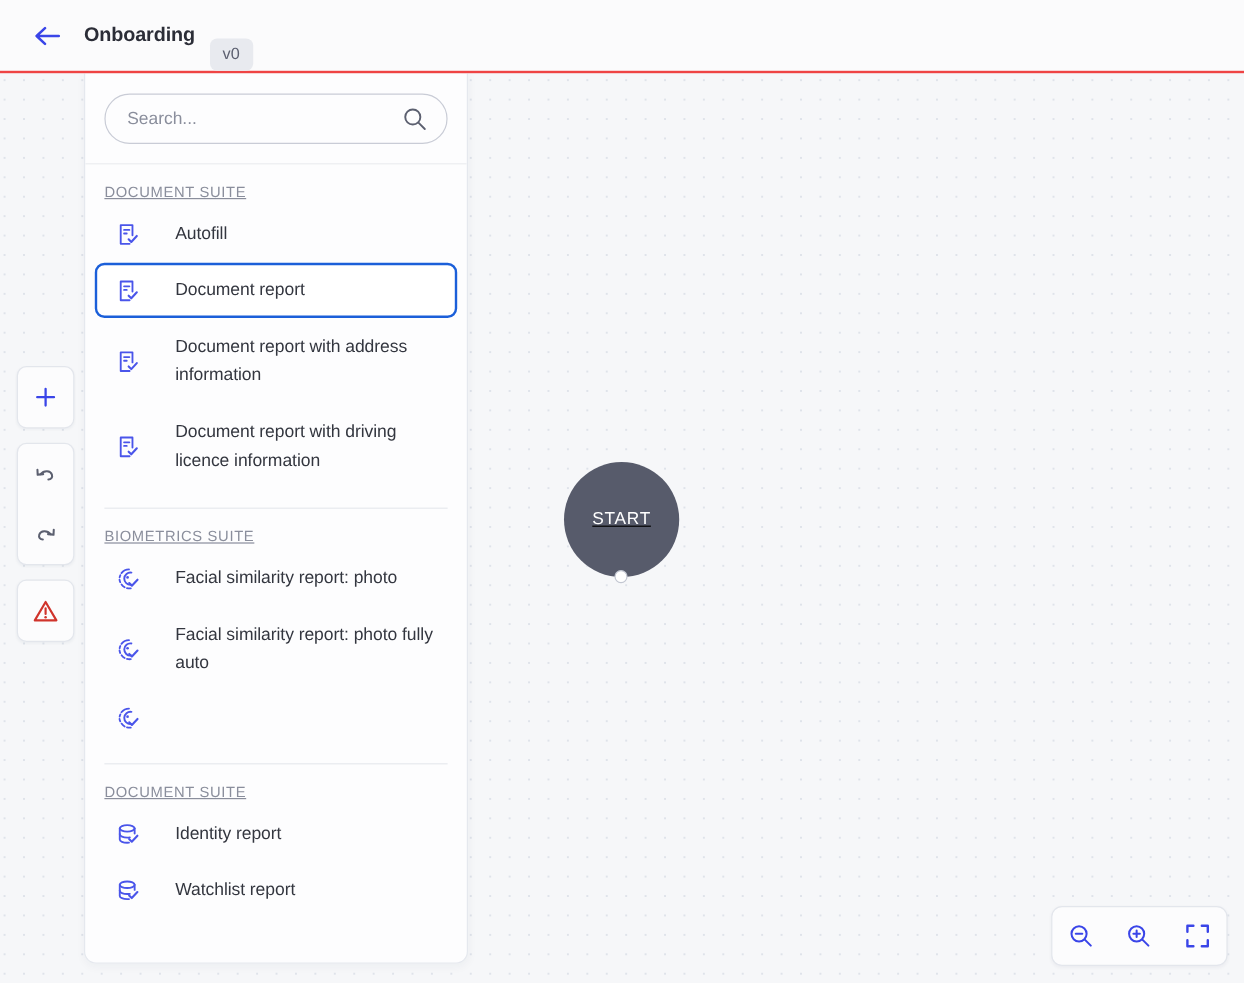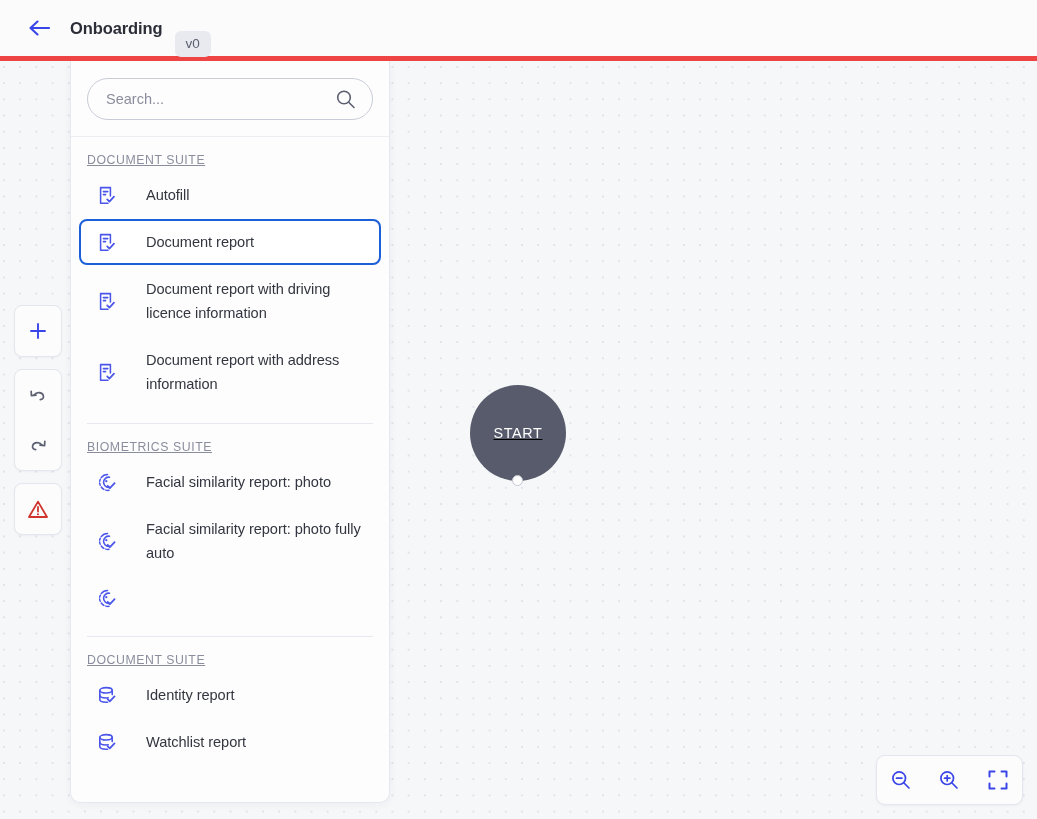--- a/index.html
+++ b/index.html
@@ -32,21 +32,21 @@
     background-position: 3px 5px;
   }
 
   
   .header {
     position: absolute;
     left: 0; top: 0;
     width: 1037px;
     height: 61px;
     background: #fbfbfc;
-    border-bottom: 5px solid #ef4444;
+    border-bottom: 2px solid #ef4444;
     display: flex;
     align-items: center;
     z-index: 40;
   }
   .back-btn {
     margin-left: 26px;
     width: 26px; height: 26px;
     display: flex; align-items: center; justify-content: center;
     cursor: pointer;
     background: none; border: none;
@@ -367,32 +367,32 @@
         </div>
 
         <div class="item">
           <span class="item-icon">
             <svg width="19" height="19" viewBox="0 0 19 19">
               <path d="M2.6 1.6 H12.4 V10 M2.6 1.6 V17.2 H10" fill="none" stroke="#4a55ea" stroke-width="1.55" stroke-linecap="round" stroke-linejoin="round"></path>
               <path d="M5.4 5.6 H9.8 M5.4 8.6 H7.6" stroke="#4a55ea" stroke-width="1.55" stroke-linecap="round"></path>
               <path d="M9.2 13.4 L11.4 15.6 L16 10.6" fill="none" stroke="#4a55ea" stroke-width="1.75" stroke-linecap="round" stroke-linejoin="round"></path>
             </svg>
           </span>
-          <span class="item-label">Document report with driving licence information</span>
+          <span class="item-label">Document report with address information</span>
         </div>
 
         <div class="item">
           <span class="item-icon">
             <svg width="19" height="19" viewBox="0 0 19 19">
               <path d="M2.6 1.6 H12.4 V10 M2.6 1.6 V17.2 H10" fill="none" stroke="#4a55ea" stroke-width="1.55" stroke-linecap="round" stroke-linejoin="round"></path>
               <path d="M5.4 5.6 H9.8 M5.4 8.6 H7.6" stroke="#4a55ea" stroke-width="1.55" stroke-linecap="round"></path>
               <path d="M9.2 13.4 L11.4 15.6 L16 10.6" fill="none" stroke="#4a55ea" stroke-width="1.75" stroke-linecap="round" stroke-linejoin="round"></path>
             </svg>
           </span>
-          <span class="item-label">Document report with address information</span>
+          <span class="item-label">Document report with driving licence information</span>
         </div>
       </div>
 
       <div class="section">
         <div class="section-divider"></div>
         <div class="section-title">BIOMETRICS SUITE</div>
 
         <div class="item">
           <span class="item-icon">
             <svg width="19" height="19" viewBox="0 0 19 19">

